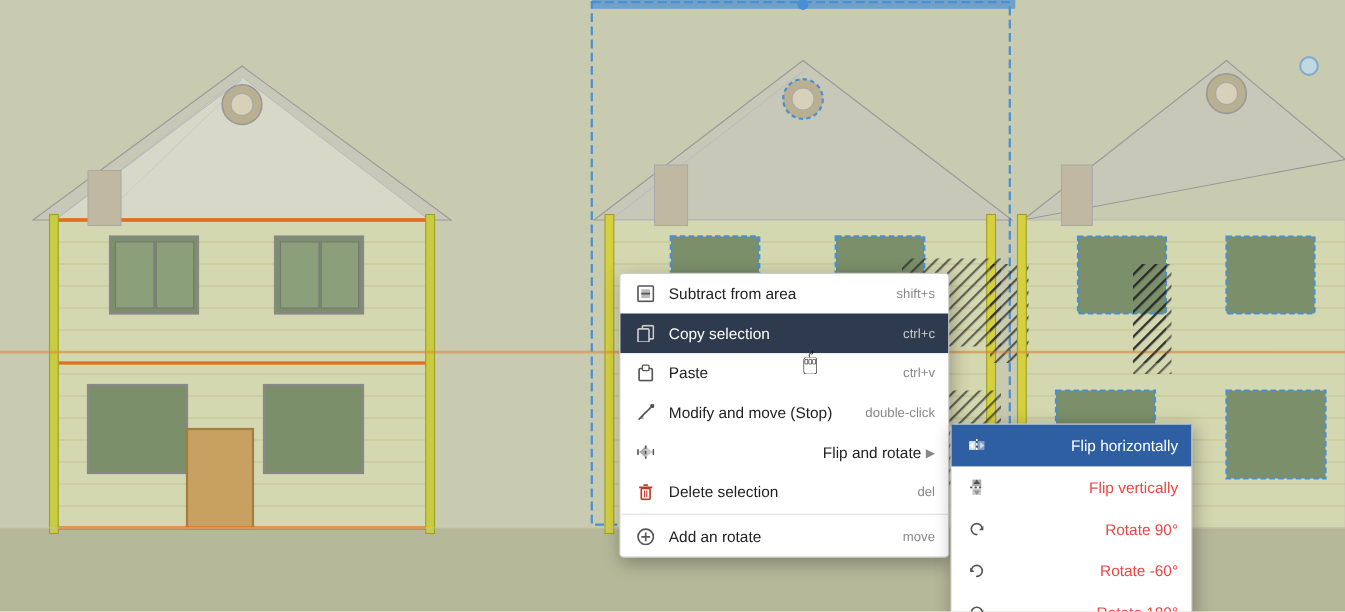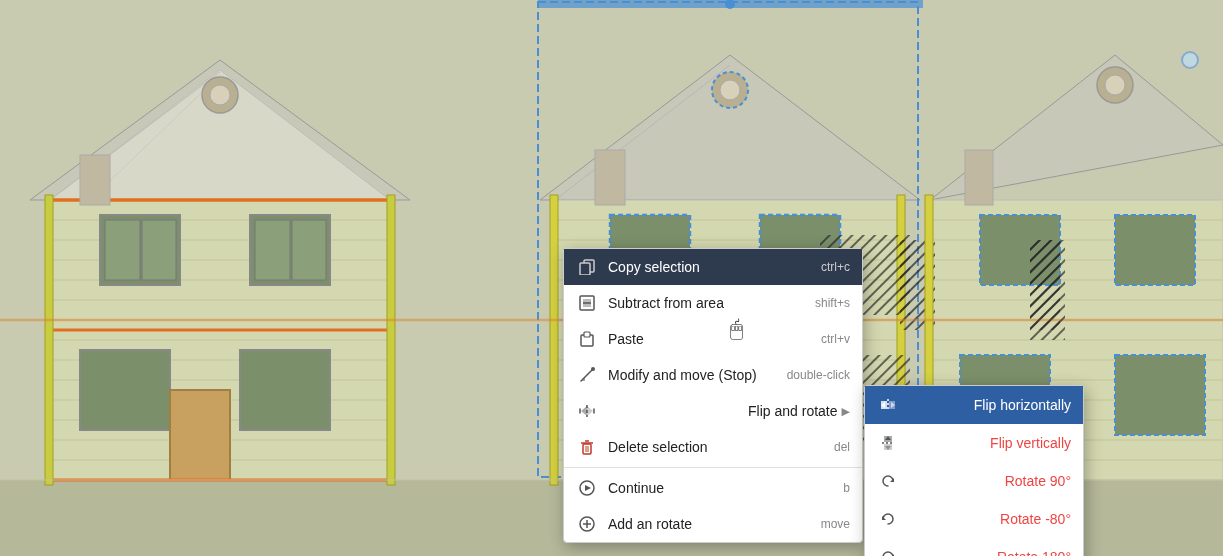--- a/index.html
+++ b/index.html
@@ -295,41 +295,41 @@
     <rect x="1030" y="240" width="35" height="100" fill="url(#hatch)" opacity="0.65"></rect>
     <rect x="820" y="355" width="90" height="90" fill="url(#hatch)" opacity="0.65"></rect>
 
     <rect x="538" y="0" width="385" height="8" fill="#4a8fd4" opacity="0.7"></rect>
     <circle cx="730" cy="4" r="5" fill="#4a8fd4"></circle>
   </svg>
 </div>
 
 <div class="context-menu">
 
-  <div class="menu-item active">
-    <span class="menu-item-icon">
-      <svg width="16" height="16" viewBox="0 0 16 16" fill="none">
-        <rect x="5" y="1" width="10" height="12" rx="1" stroke="#ccc" stroke-width="1.5" fill="none"></rect>
-        <rect x="1" y="4" width="10" height="12" rx="1" stroke="#ccc" stroke-width="1.5" fill="#2e3a4e"></rect>
-      </svg>
-    </span>
-    <span class="menu-item-label">Copy selection</span>
-    <span class="menu-item-shortcut">ctrl+c</span>
-  </div>
-
   <div class="menu-item">
     <span class="menu-item-icon">
       <svg width="16" height="16" viewBox="0 0 16 16" fill="none">
         <rect x="1" y="1" width="14" height="14" rx="1" stroke="#555" stroke-width="1.5" fill="none"></rect>
         <rect x="4" y="4" width="8" height="8" fill="#555" opacity="0.4"></rect>
         <line x1="4" y1="8" x2="12" y2="8" stroke="#555" stroke-width="1.5"></line>
       </svg>
     </span>
     <span class="menu-item-label">Subtract from area</span>
     <span class="menu-item-shortcut">shift+s</span>
+  </div>
+
+  <div class="menu-item active">
+    <span class="menu-item-icon">
+      <svg width="16" height="16" viewBox="0 0 16 16" fill="none">
+        <rect x="5" y="1" width="10" height="12" rx="1" stroke="#ccc" stroke-width="1.5" fill="none"></rect>
+        <rect x="1" y="4" width="10" height="12" rx="1" stroke="#ccc" stroke-width="1.5" fill="#2e3a4e"></rect>
+      </svg>
+    </span>
+    <span class="menu-item-label">Copy selection</span>
+    <span class="menu-item-shortcut">ctrl+c</span>
   </div>
 
   <div class="menu-item">
     <span class="menu-item-icon">
       <svg width="16" height="16" viewBox="0 0 16 16" fill="none">
         <rect x="2" y="4" width="12" height="11" rx="1" stroke="#555" stroke-width="1.5" fill="none"></rect>
         <rect x="5" y="1" width="6" height="5" rx="1" stroke="#555" stroke-width="1.2" fill="#fff"></rect>
       </svg>
     </span>
     <span class="menu-item-label">Paste</span>
@@ -398,21 +398,21 @@
         <span class="submenu-item-label">Rotate 90°</span>
       </div>
 
       <div class="submenu-item">
         <span class="submenu-item-icon">
           <svg width="16" height="16" viewBox="0 0 16 16" fill="none">
             <path d="M3 8 A5 5 0 1 1 8 13" stroke="#555" stroke-width="1.5" fill="none" stroke-linecap="round"></path>
             <polygon points="2,5 2,9 6,9" fill="#555"></polygon>
           </svg>
         </span>
-        <span class="submenu-item-label">Rotate -80°</span>
+        <span class="submenu-item-label">Rotate -60°</span>
       </div>
 
       <div class="submenu-item">
         <span class="submenu-item-icon">
           <svg width="16" height="16" viewBox="0 0 16 16" fill="none">
             <path d="M13 8 A5 5 0 0 0 3 8 A5 5 0 0 0 13 8" stroke="#555" stroke-width="1.5" fill="none" stroke-linecap="round"></path>
             <polygon points="14,5 14,9 10,9" fill="#555"></polygon>
           </svg>
         </span>
         <span class="submenu-item-label">Rotate 180°</span>
@@ -430,30 +430,20 @@
         <line x1="7" y1="7" x2="7" y2="13" stroke="#c0392b" stroke-width="1"></line>
         <line x1="9" y1="7" x2="9" y2="13" stroke="#c0392b" stroke-width="1"></line>
       </svg>
     </span>
     <span class="menu-item-label">Delete selection</span>
     <span class="menu-item-shortcut">del</span>
   </div>
 
   <div class="menu-divider"></div>
 
-  <div class="menu-item">
-    <span class="menu-item-icon">
-      <svg width="16" height="16" viewBox="0 0 16 16" fill="none">
-        <circle cx="8" cy="8" r="7" stroke="#555" stroke-width="1.5" fill="none"></circle>
-        <polygon points="6,5 12,8 6,11" fill="#555"></polygon>
-      </svg>
-    </span>
-    <span class="menu-item-label">Continue</span>
-    <span class="menu-item-shortcut">b</span>
-  </div>
 
   <div class="menu-item">
     <span class="menu-item-icon">
       <svg width="16" height="16" viewBox="0 0 16 16" fill="none">
         <circle cx="8" cy="8" r="7" stroke="#555" stroke-width="1.5" fill="none"></circle>
         <line x1="8" y1="4" x2="8" y2="12" stroke="#555" stroke-width="1.5"></line>
         <line x1="4" y1="8" x2="12" y2="8" stroke="#555" stroke-width="1.5"></line>
       </svg>
     </span>
     <span class="menu-item-label">Add an rotate</span>

